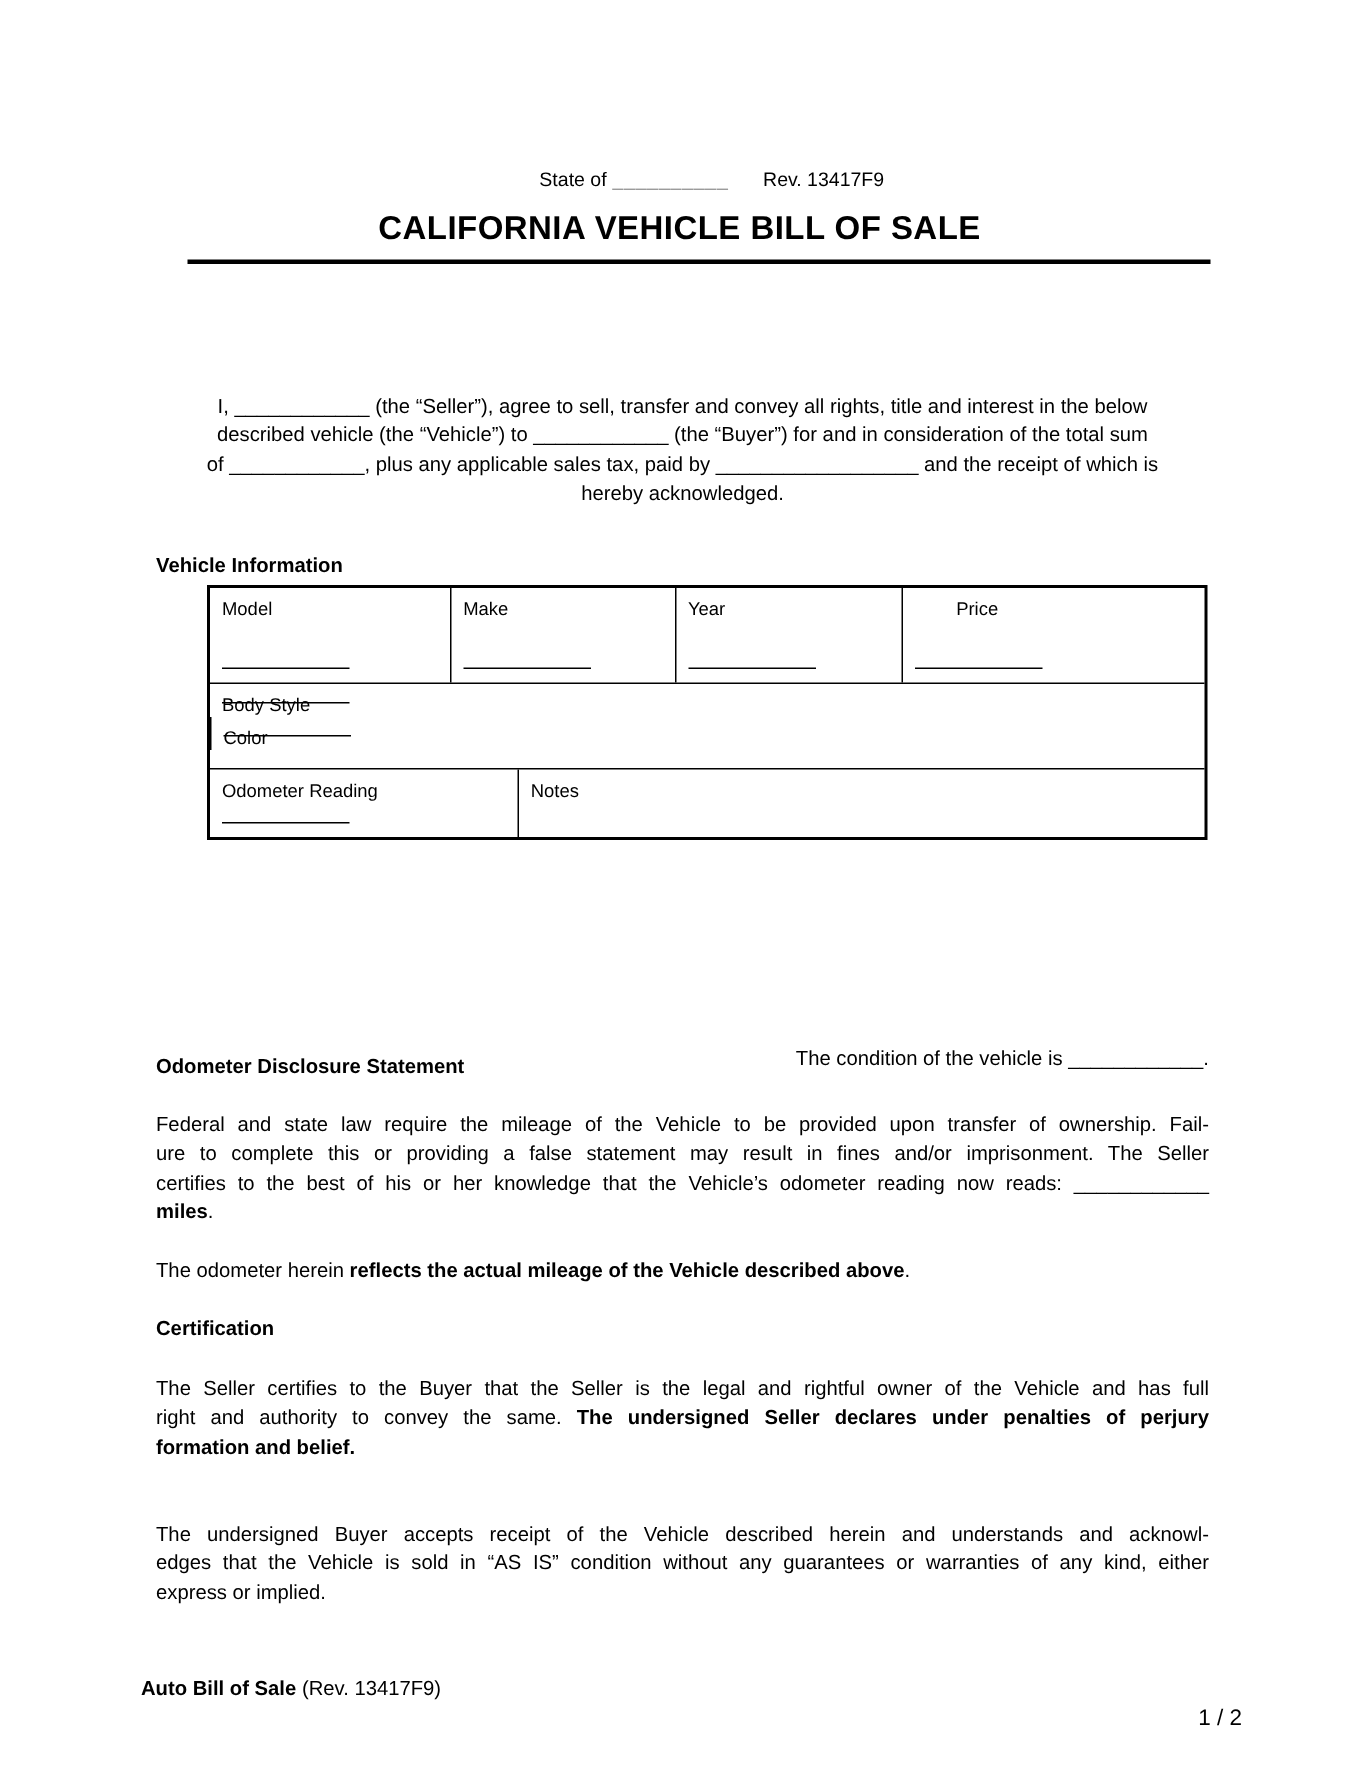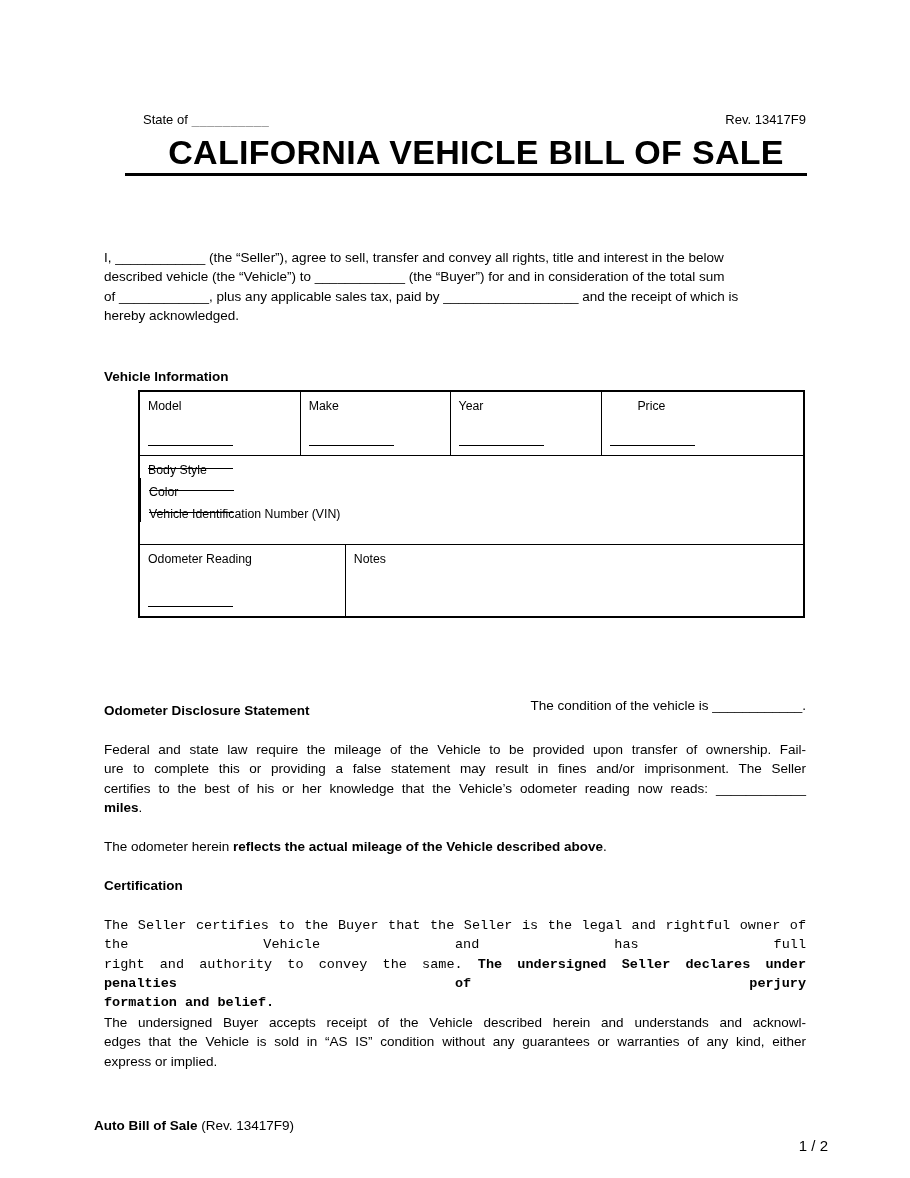--- a/index.html
+++ b/index.html
@@ -9,29 +9,29 @@
     background:#ffffff;
     color:#000000;
     font-family:"Liberation Sans", sans-serif;
     font-size:13.5px;
     line-height:19.3px;
     overflow:hidden;
   }
   
   .header-row{
     position:absolute;top:112px;left:143px;right:104px;
-    display:flex;justify-content:space-between;
+    display:flex;justify-content:center;
     font-size:13px;line-height:16px;gap:23px;
   }
   .state-blank{color:#8f8f8f;margin-left:4px;letter-spacing:0.5px;}
   
   .doc-title{
-    position:absolute;top:137px;left:135px;width:682px;
+    position:absolute;top:137px;left:112px;width:682px;
     text-align:center;
-    font-size:34px;line-height:30px;font-weight:bold;
+    font-size:22px;line-height:30px;font-weight:bold;
     letter-spacing:0.3px;
   }
   .title-rule{
     position:absolute;top:173px;left:125px;width:682px;height:3px;
     background:#000000;
   }
   
   .block{position:absolute;left:104px;width:702px;}
   .line{white-space:pre;}
   .para-wrap .line{white-space:normal;}
@@ -47,21 +47,21 @@
   }
   .trow{display:flex;box-sizing:border-box;}
   .trow + .trow{border-top:1px solid #000000;}
   .tcell{
     position:relative;box-sizing:border-box;
     padding:7px 8px 0 8px;
   }
   .tcell + .tcell{border-left:1px solid #000000;}
   .r1{height:63px;}
   .r2{height:57px;flex-direction:column;}
-  .r3{height:72px;margin-top:32px;}
+  .r3{height:46px;}
   .w-m1{width:24.1%;} .w-m2{width:22.6%;} .w-m3{width:22.9%;} .w-m4{width:30.4%;padding-left:35px;}
   .w-b1{width:30.9%;} .w-b2{width:29.7%;} .w-b3{width:39.4%;}
   .w-o1{width:30.9%;} .w-o2{width:69.1%;}
   .cell-blank{
     position:absolute;left:8px;bottom:9px;
     width:85px;height:0;
     border-bottom:1.5px solid #000000;
   }
   
   .footer{position:absolute;top:1116px;left:94px;font-size:13.5px;}
@@ -75,21 +75,21 @@
   <div class="header-row">
     <span>
       <span>State of</span><span class="state-blank">__________</span>
     </span>
     <span>Rev. 13417F9</span>
   </div>
 
   <div class="doc-title">CALIFORNIA VEHICLE BILL OF SALE</div>
   <div class="title-rule"></div>
 
-  <div class="block para-wrap" style="top:248px;">
+  <div class="block para-wrap" style="top:261px;text-align:center;">
       <div class="line"><span>I, ____________ (the “Seller”), agree to sell, transfer and convey all rights, title and interest in the below</span></div>
       <div class="line"><span>described vehicle (the “Vehicle”) to ____________ (the “Buyer”) for and in consideration of the total sum</span></div>
       <div class="line"><span>of ____________, plus any applicable sales tax, paid by __________________ and the receipt of which is</span></div>
       <div class="line"><span>hereby acknowledged.</span></div>
     </div>
 
   <div class="block sec-heading" style="top:367px;">Vehicle Information</div>
 
   <div class="vtable">
     <div class="trow r1">
@@ -112,24 +112,20 @@
     </div>
     <div class="trow r2">
       <div class="tcell w-b1">
         <span>Body Style</span>
         <span class="cell-blank"></span>
       </div>
       <div class="tcell w-b2">
         <span>Color</span>
         <span class="cell-blank"></span>
       </div>
-      <div class="tcell w-b3">
-        <span>Vehicle Identification Number (VIN)</span>
-        <span class="cell-blank"></span>
-      </div>
     </div>
     <div class="trow r3">
       <div class="tcell w-o1">
         <span>Odometer Reading</span>
         <span class="cell-blank"></span>
       </div>
       <div class="tcell w-o2">
         <span>Notes</span>
       </div>
     </div>
@@ -144,21 +140,21 @@
       <div class="line"><span>Federal and state law require the mileage of the Vehicle to be provided upon transfer of ownership. Fail-</span></div>
       <div class="line"><span>ure to complete this or providing a false statement may result in fines and/or imprisonment. The Seller</span></div>
       <div class="line"><span>certifies to the best of his or her knowledge that the Vehicle’s odometer reading now reads: ____________</span></div>
       <div class="line"><span class="b">miles</span><span>.</span></div>
     </div>
   <div class="block para-wrap" style="top:837px;">
       <div class="line"><span>The odometer herein </span><span class="b">reflects the actual mileage of the Vehicle described above</span><span>.</span></div>
     </div>
 
   <div class="block sec-heading" style="top:876px;">Certification</div>
-  <div class="block justify" style="top:916px;font-family:Liberation Mono, monospace;">
+  <div class="block justify" style="top:916px;">
       <div class="line"><span>The Seller certifies to the Buyer that the Seller is the legal and rightful owner of the Vehicle and has full</span></div>
       <div class="line"><span>right and authority to convey the same. </span><span class="b">The undersigned Seller declares under penalties of perjury</span></div>
       <div class="line"><span class="b">formation and belief.</span></div>
     </div>
   <div class="block justify" style="top:1013px;">
       <div class="line"><span>The undersigned Buyer accepts receipt of the Vehicle described herein and understands and acknowl-</span></div>
       <div class="line"><span>edges that the Vehicle is sold in “AS IS” condition without any guarantees or warranties of any kind, either</span></div>
       <div class="line"><span>express or implied.</span></div>
     </div>
 

